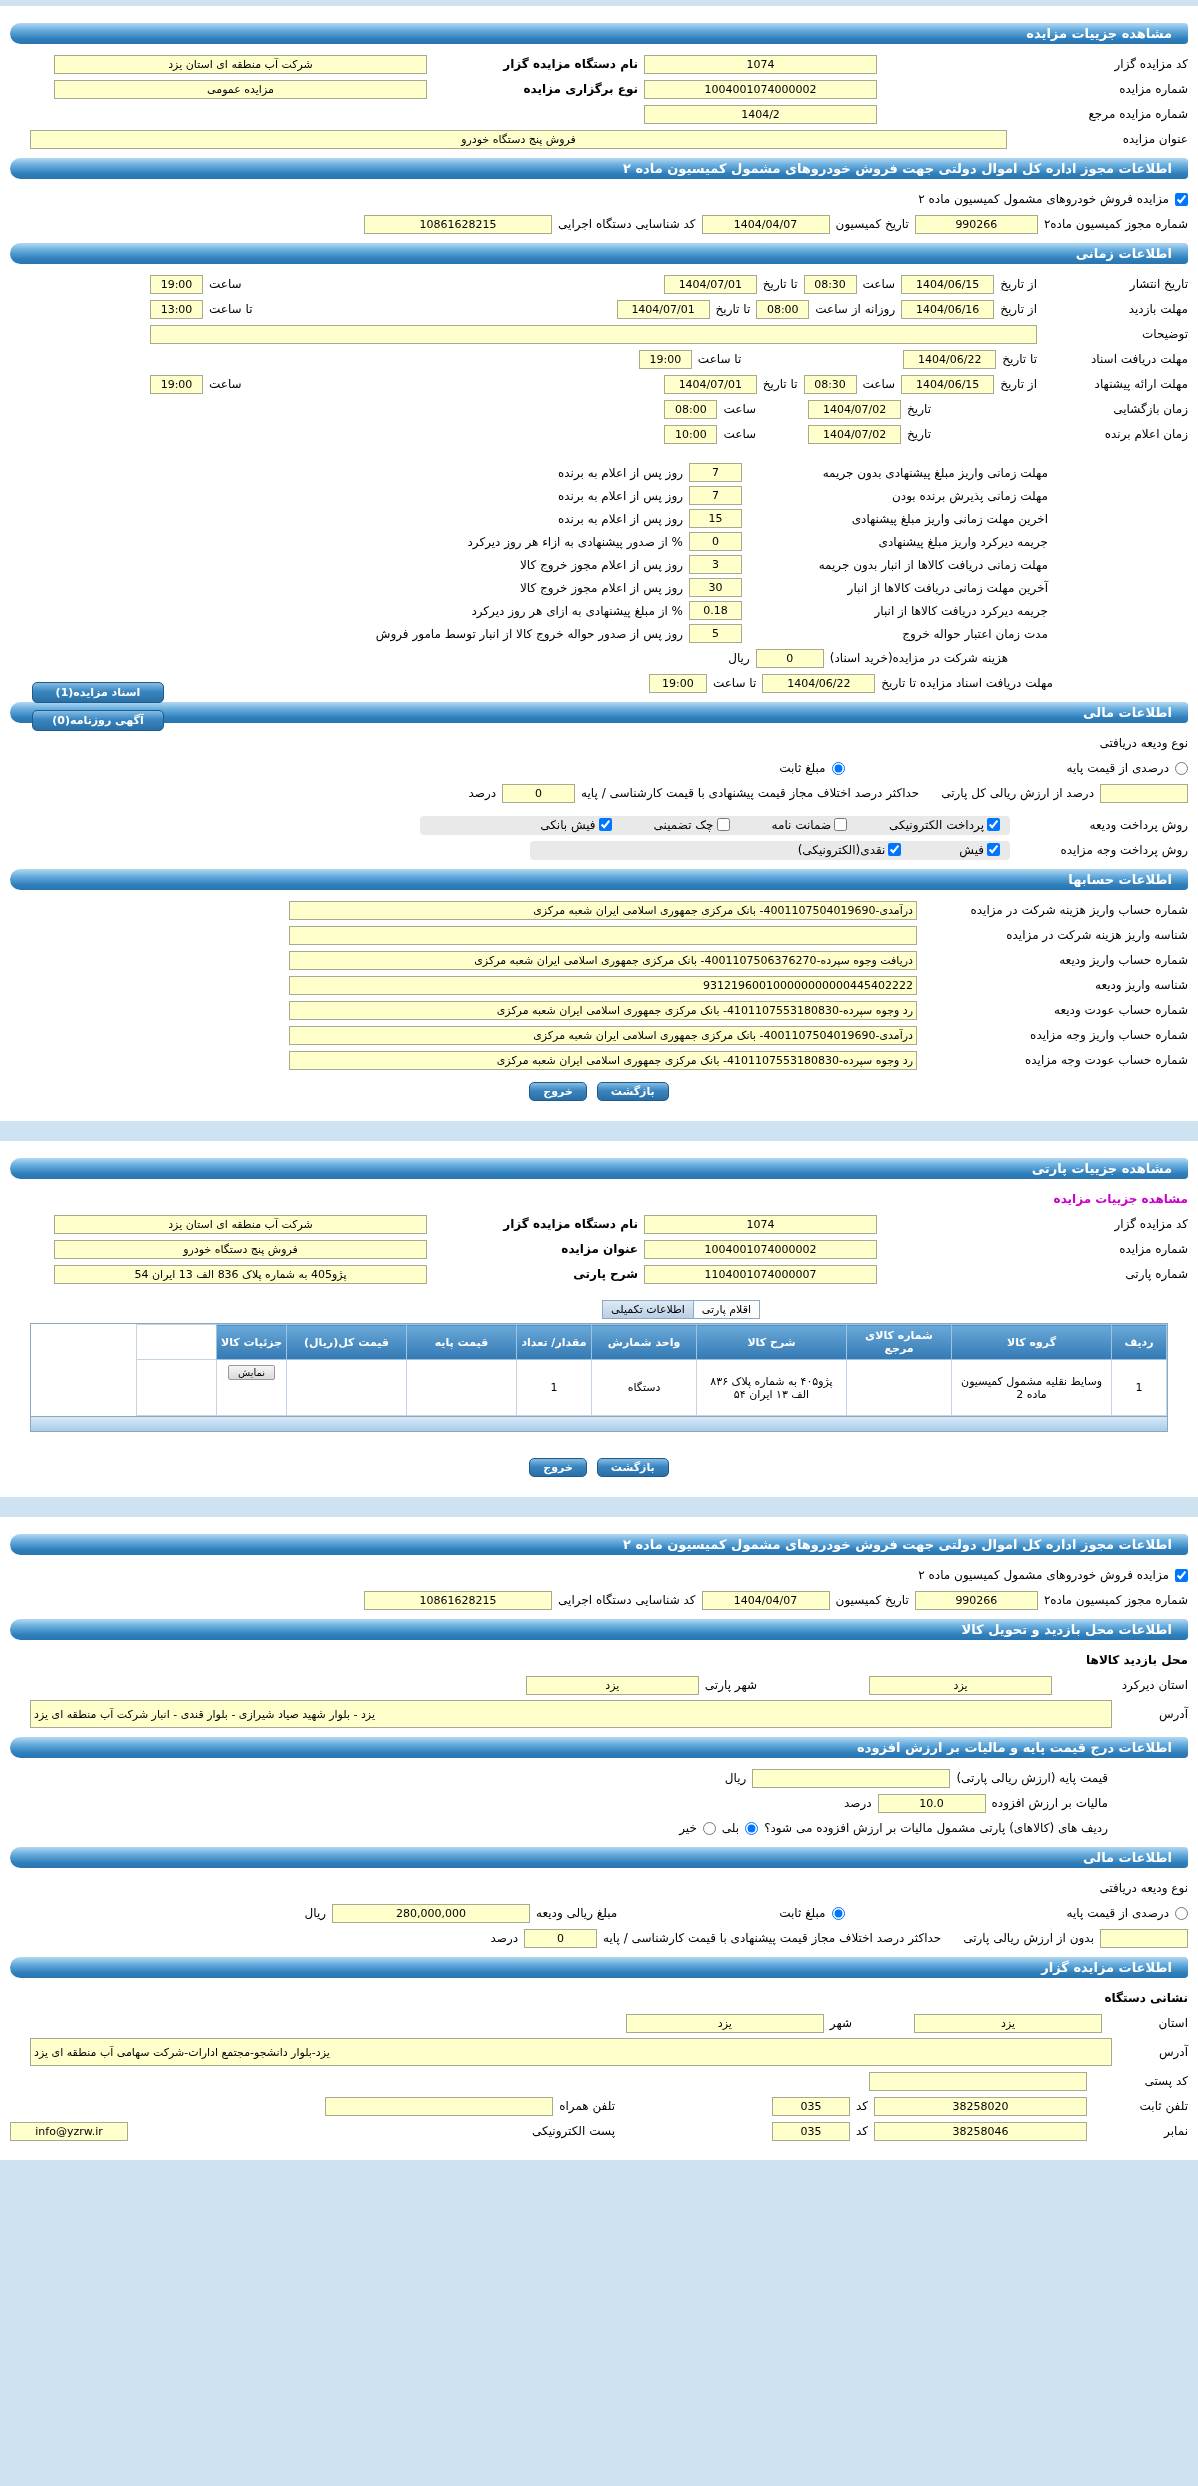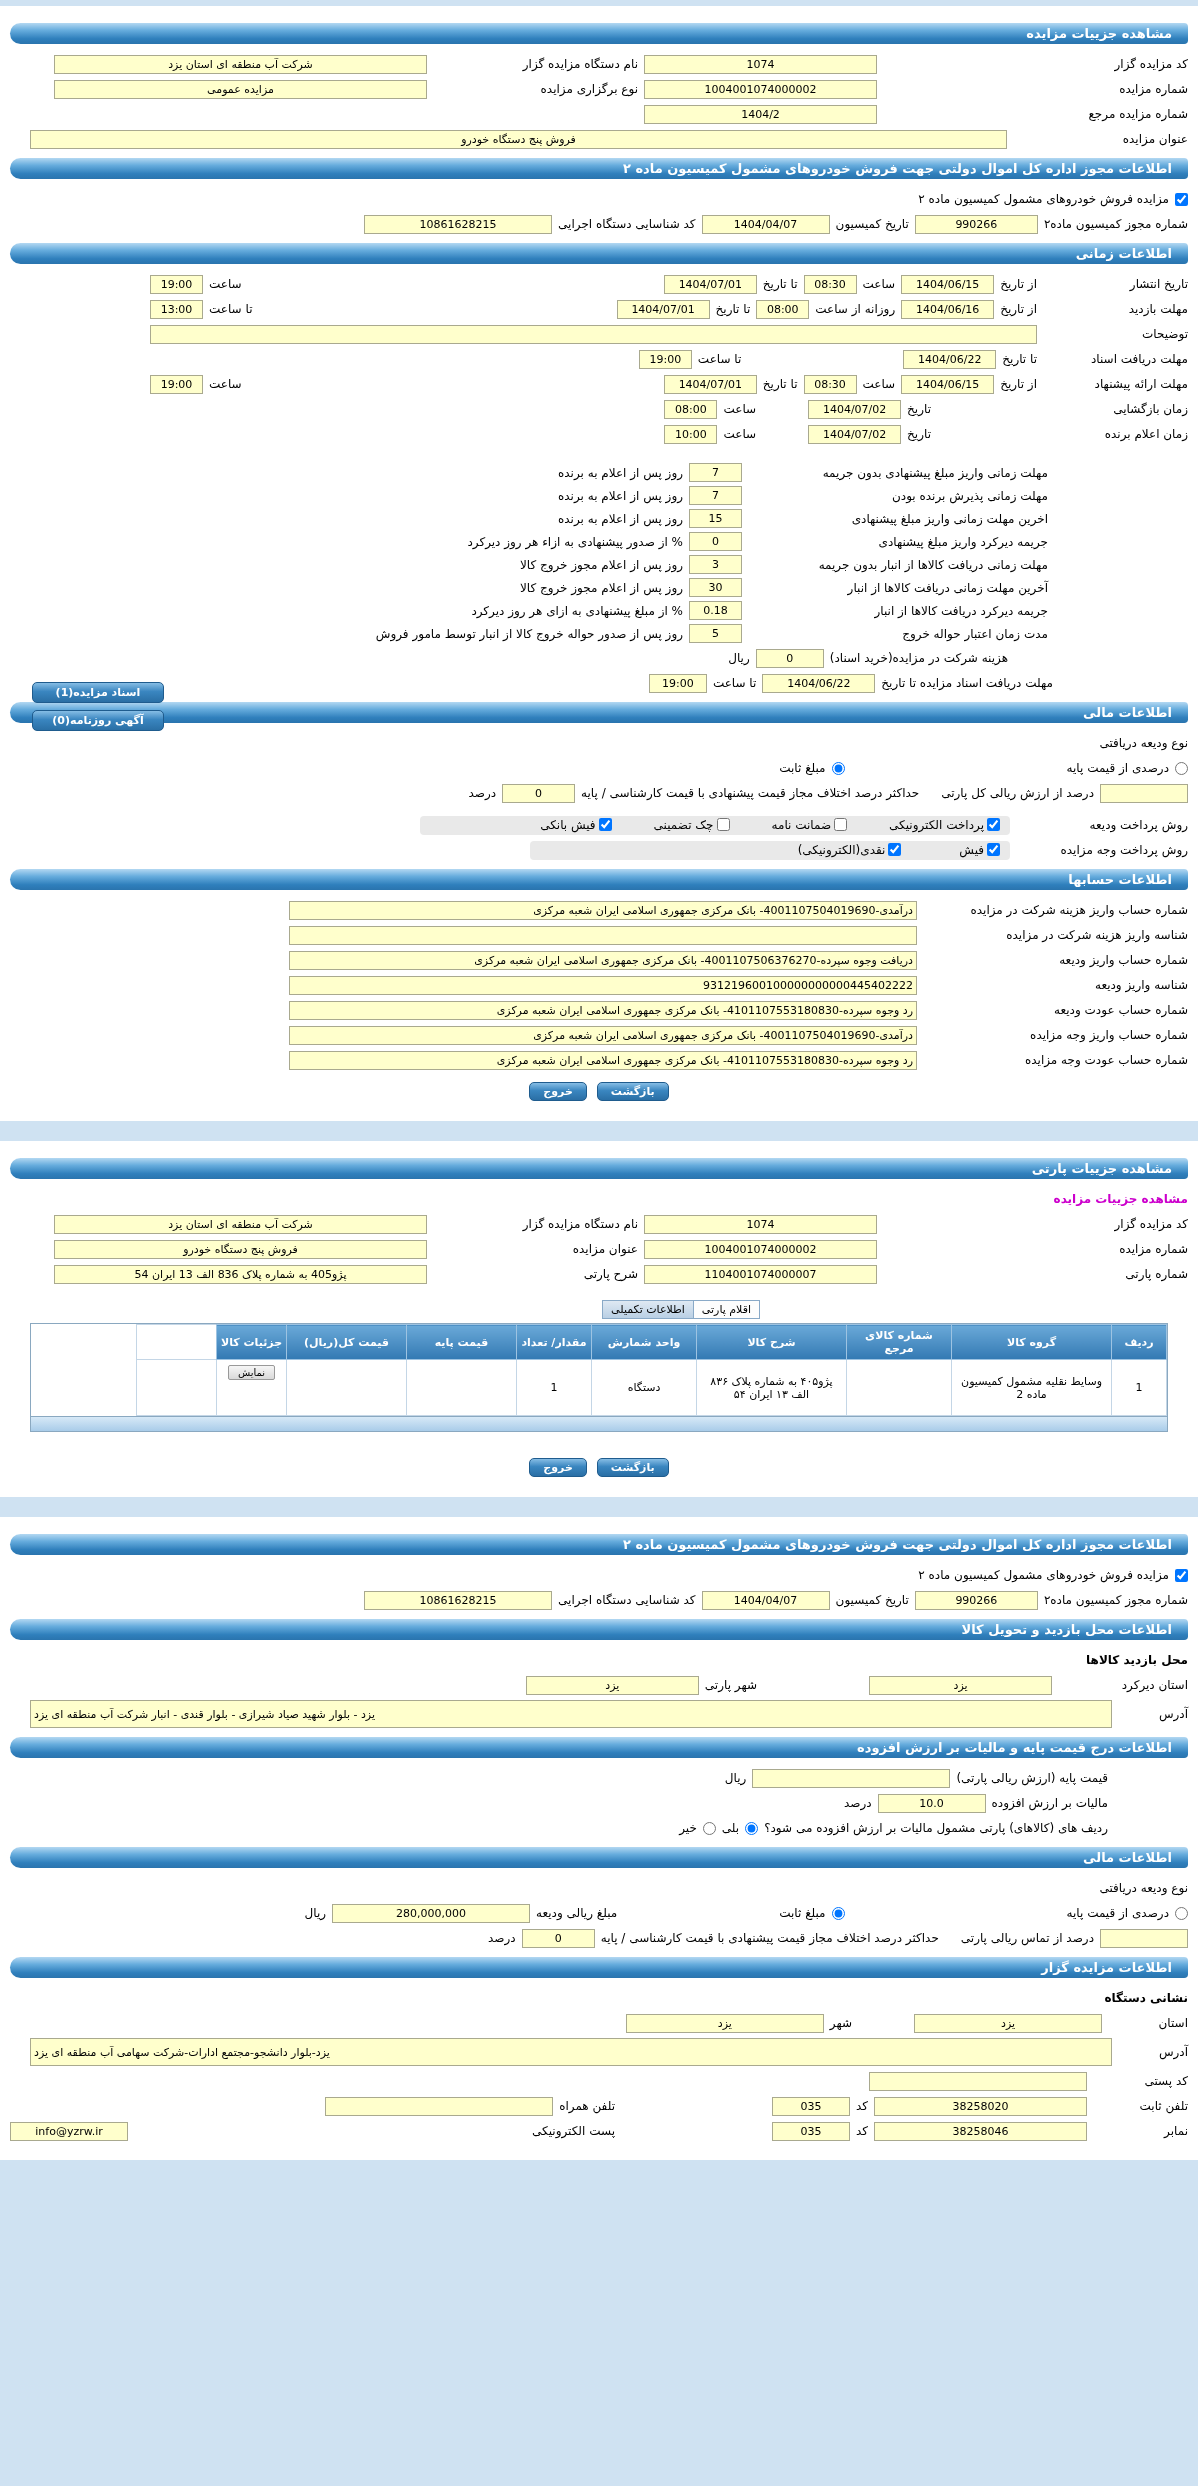--- a/index.html
+++ b/index.html
@@ -38,21 +38,21 @@
   .fld.ltr { direction: ltr; }
   .h26 { height: 24px; }
   .w45{width:45px}.w50{width:50px}.w60{width:60px}.w65{width:65px}.w70{width:70px}.w80{width:80px}
   .w85{width:85px}.w100{width:100px}.w105{width:105px}.w110{width:110px}.w115{width:115px}
   .w120{width:120px}.w165{width:165px}.w175{width:175px}.w180{width:180px}.w190{width:190px}
   .w205{width:205px}.w210{width:210px}.w220{width:220px}.w225{width:225px}.w365{width:365px}.w620{width:620px}
   .grow { flex: 1; }
   .sp10{width:10px}.sp40{width:40px}.sp50{width:50px}.sp100{width:100px}
   .sp145{width:145px}.sp150{width:150px}.sp210{width:210px}
   .lc1 { width: 305px; }
-  .lc3 { width: 205px; }
+  .lc3 { width: 205px; font-weight: bold; }
   .lt1 { width: 145px; }
   .plbl { width: 300px; }
   .alabel { width: 265px; }
   .btn {
     background: linear-gradient(180deg,#86bde5,#3a86c0 45%,#2a6fa5);
     color: #fff; border: 1px solid #1f5c8e; border-radius: 5px;
     font-family: inherit; font-weight: bold; font-size: 11px;
     padding: 2px 13px; cursor: pointer;
   }
   .btnrow { display: flex; justify-content: center; gap: 10px; margin: 12px 0 6px; }
@@ -519,21 +519,21 @@
     <input type="radio" name="fin2-deposit-type" checked="" style="">
     <span class="lbl">مبلغ ثابت</span>
     <span class="sp150"></span>
     <span class="lbl">مبلغ ریالی ودیعه</span>
     <input class="fld w190" readonly="" value="280,000,000" style="">
     <span class="lbl">ریال</span>
   </div>
 
   <div class="row">
     <input class="fld w80" readonly="" value="" style="">
-    <span class="lbl">درصد از تماس ریالی پارتی</span>
+    <span class="lbl">بدون از ارزش ریالی پارتی</span>
     <span class="sp10"></span>
     <span class="lbl">حداکثر درصد اختلاف مجاز قیمت پیشنهادی با قیمت کارشناسی / پایه</span>
     <input class="fld w65" readonly="" value="0" style="">
     <span class="lbl">درصد</span>
   </div>
 
   <div class="bar">اطلاعات مزایده گزار</div>
 
   <div class="row">
     <span class="lbl b">نشانی دستگاه</span>

